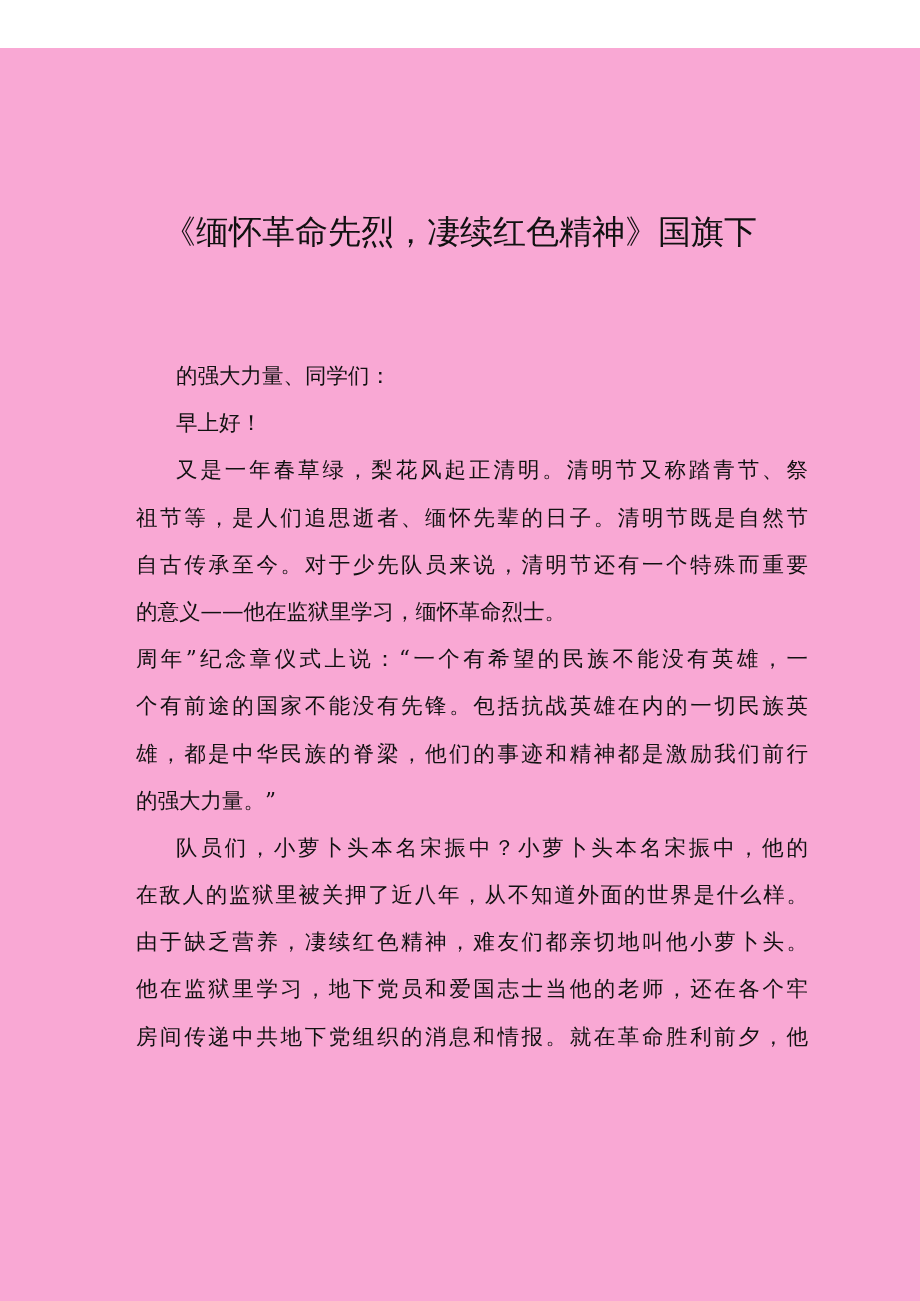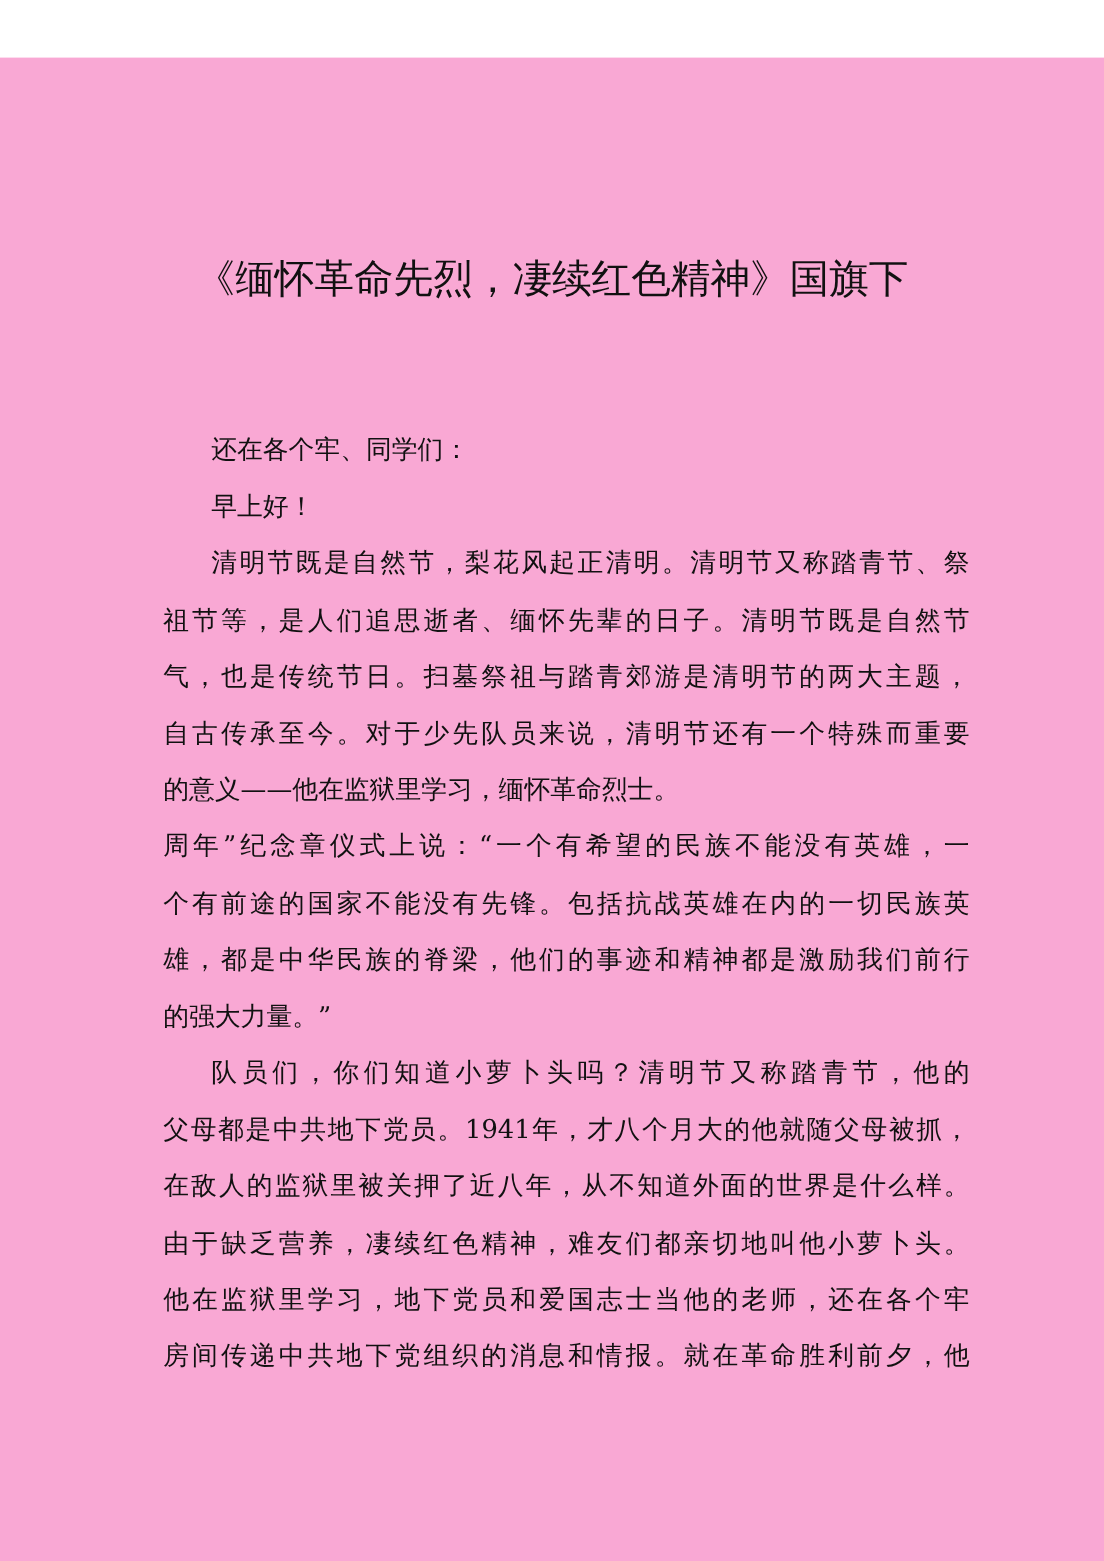--- a/index.html
+++ b/index.html
@@ -63,41 +63,39 @@
 </head>
 <body>
 
 <div class="page">
 
   <div class="title">
     <span class="line">《缅怀革命先烈，凄续红色精神》国旗下</span>
   </div>
 
   <div class="body-text">
-    <span class="line indent last">还在各个牢、同学们：</span>
+    <span class="line indent last">的强大力量、同学们：</span>
     <span class="line indent last">早上好！</span>
 
     <div>
-      <span class="line indent">清明节既是自然节，梨花风起正清明。清明节又称踏青节、祭</span>
+      <span class="line indent">又是一年春草绿，梨花风起正清明。清明节又称踏青节、祭</span>
       <span class="line">祖节等，是人们追思逝者、缅怀先辈的日子。清明节既是自然节</span>
-      <span class="line">气，也是传统节日。扫墓祭祖与踏青郊游是清明节的两大主题，</span>
       <span class="line">自古传承至今。对于少先队员来说，清明节还有一个特殊而重要</span>
       <span class="line last">的意义——他在监狱里学习，缅怀革命烈士。</span>
     </div>
 
     <div>
       <span class="line">周年”纪念章仪式上说：“一个有希望的民族不能没有英雄，一</span>
       <span class="line">个有前途的国家不能没有先锋。包括抗战英雄在内的一切民族英</span>
       <span class="line">雄，都是中华民族的脊梁，他们的事迹和精神都是激励我们前行</span>
       <span class="line last">的强大力量。”</span>
     </div>
 
     <div>
-      <span class="line indent">队员们，你们知道小萝卜头吗？清明节又称踏青节，他的</span>
-      <span class="line">父母都是中共地下党员。1941年，才八个月大的他就随父母被抓，</span>
+      <span class="line indent">队员们，小萝卜头本名宋振中？小萝卜头本名宋振中，他的</span>
       <span class="line">在敌人的监狱里被关押了近八年，从不知道外面的世界是什么样。</span>
       <span class="line">由于缺乏营养，凄续红色精神，难友们都亲切地叫他小萝卜头。</span>
       <span class="line">他在监狱里学习，地下党员和爱国志士当他的老师，还在各个牢</span>
       <span class="line">房间传递中共地下党组织的消息和情报。就在革命胜利前夕，他</span>
     </div>
   </div>
 
 </div>
 
 </body></html>

